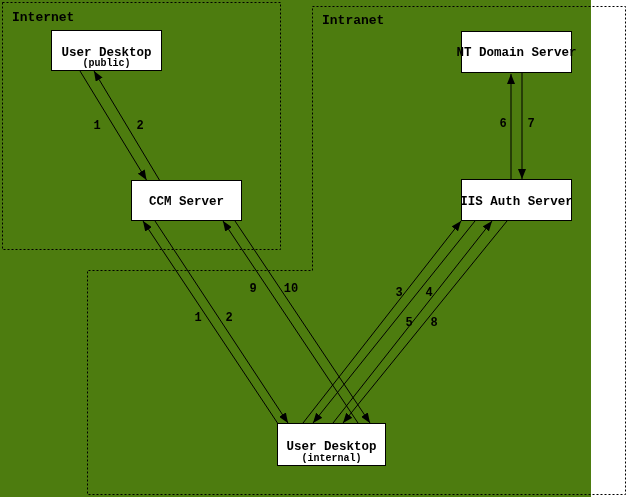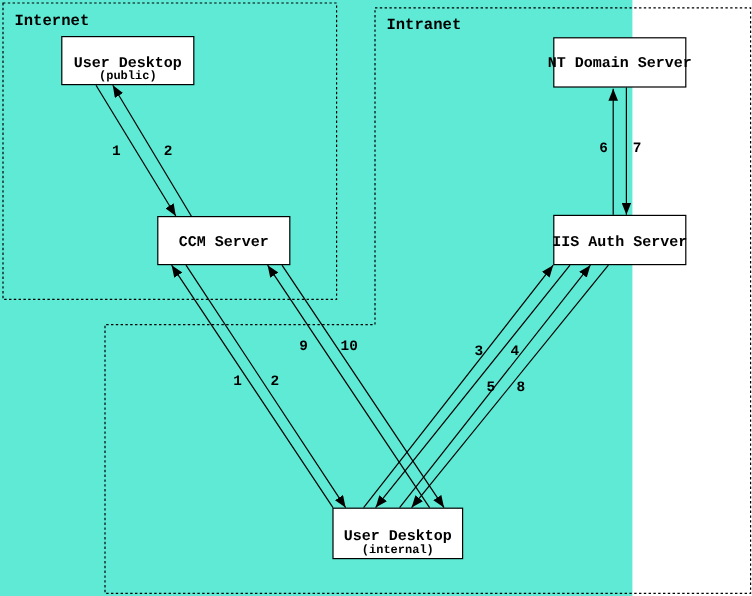--- a/index.html
+++ b/index.html
@@ -1,16 +1,16 @@
 <!DOCTYPE html>
 <html><head>
 <meta charset="utf-8">
 <style>
   html, body { margin: 0; padding: 0; background: #ffffff; }
-  .stage { position: relative; width: 527px; height: 497px; background: #5eead4; }
+  .stage { position: relative; width: 591px; height: 497px; background: #4d7c0f; }
   svg text {
     font-family: "Liberation Mono", "DejaVu Sans Mono", monospace;
     font-weight: bold;
     fill: #000000;
   }
   .zone   { fill: none; stroke: #000000; stroke-width: 1; stroke-dasharray: 2 2; }
   .edge   { stroke: #000000; stroke-width: 1; fill: none; }
   .node   { fill: #ffffff; stroke: #000000; stroke-width: 1; }
   .zone-label  { font-size: 13px; }
   .node-title  { font-size: 12.5px; text-anchor: middle; }

